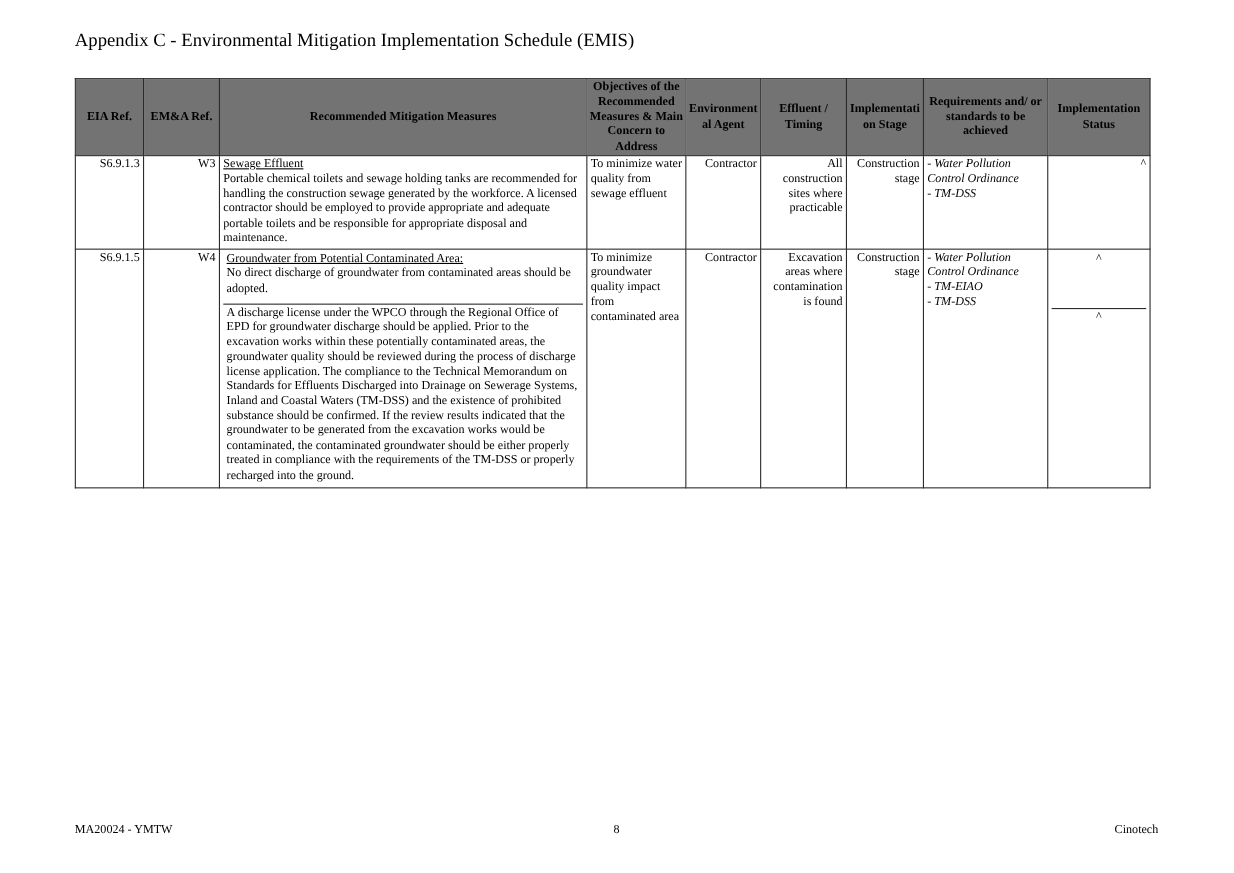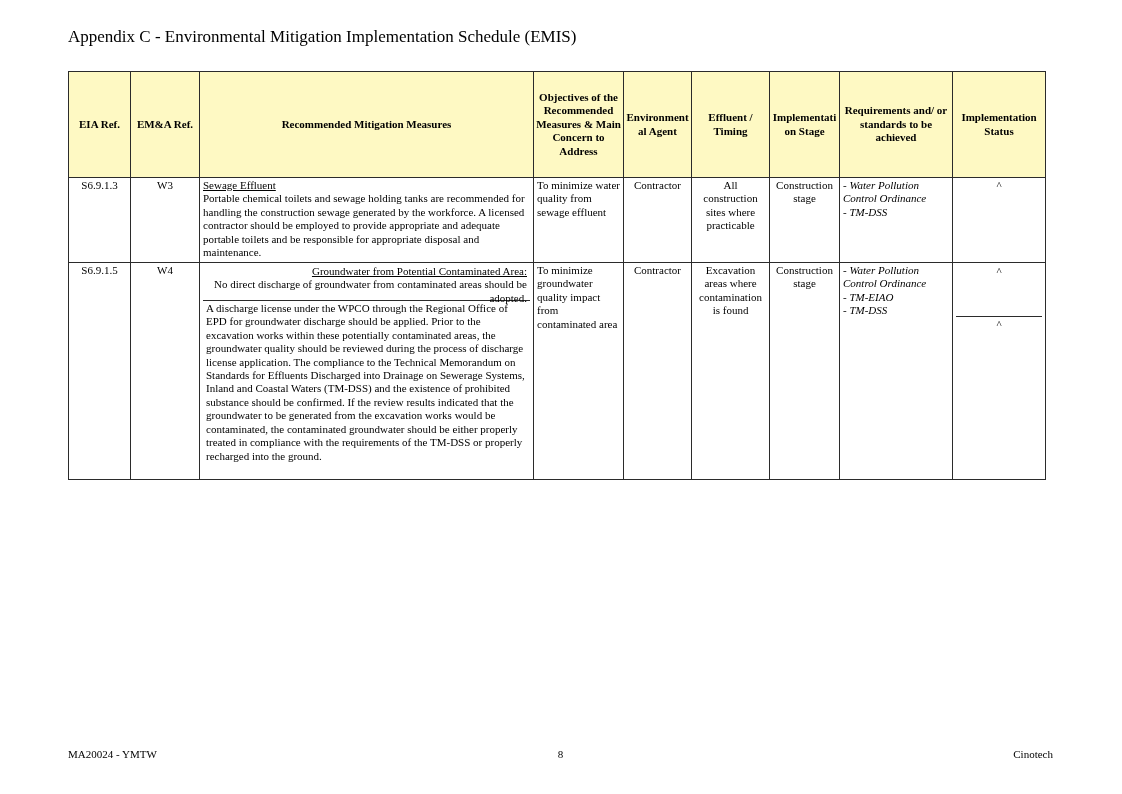--- a/index.html
+++ b/index.html
@@ -30,53 +30,52 @@
     border-collapse: collapse;
     table-layout: fixed;
     font-size: 11px;
     line-height: 1.22;
   }
   table.emis th, table.emis td {
     border: 1px solid #2b2b2b;
     overflow: hidden;
   }
   table.emis th {
-    background: #fef9c3;
+    background: #737373;
     font-weight: bold;
     text-align: center;
     vertical-align: middle;
-    padding: 19px 2px;
+    padding: 1px 2px;
     font-size: 11px;
     overflow-wrap: break-word;
     word-wrap: break-word;
   }
   table.emis td {
     vertical-align: top;
     padding: 1px 3px;
     background: #ffffff;
   }
   tr.header-row { height: 67px; }
   tr.row-1 { height: 85px; }
   tr.row-2 { height: 217px; }
-  td.center { text-align: center; }
+  td.center { text-align: right; }
   td.left { text-align: left; }
   .measure-title {
     text-decoration: underline;
     display: inline;
   }
   .prewrap { white-space: pre-line; font-style: italic; }
   td.splitcell { padding: 0; }
   .subcell {
     padding: 1px 3px;
     box-sizing: border-box;
   }
   .subcell.first-measure {
-    height: 37px;
+    height: 49px;
     border-bottom: 1px solid #2b2b2b;
-    text-align: right;
   }
   .subcell.first-status {
     height: 53px;
     border-bottom: 1px solid #2b2b2b;
     text-align: center;
   }
   .subcell.second-status { text-align: center; }
   .caret { font-size: 11px; }
   .footer {
     position: absolute;

